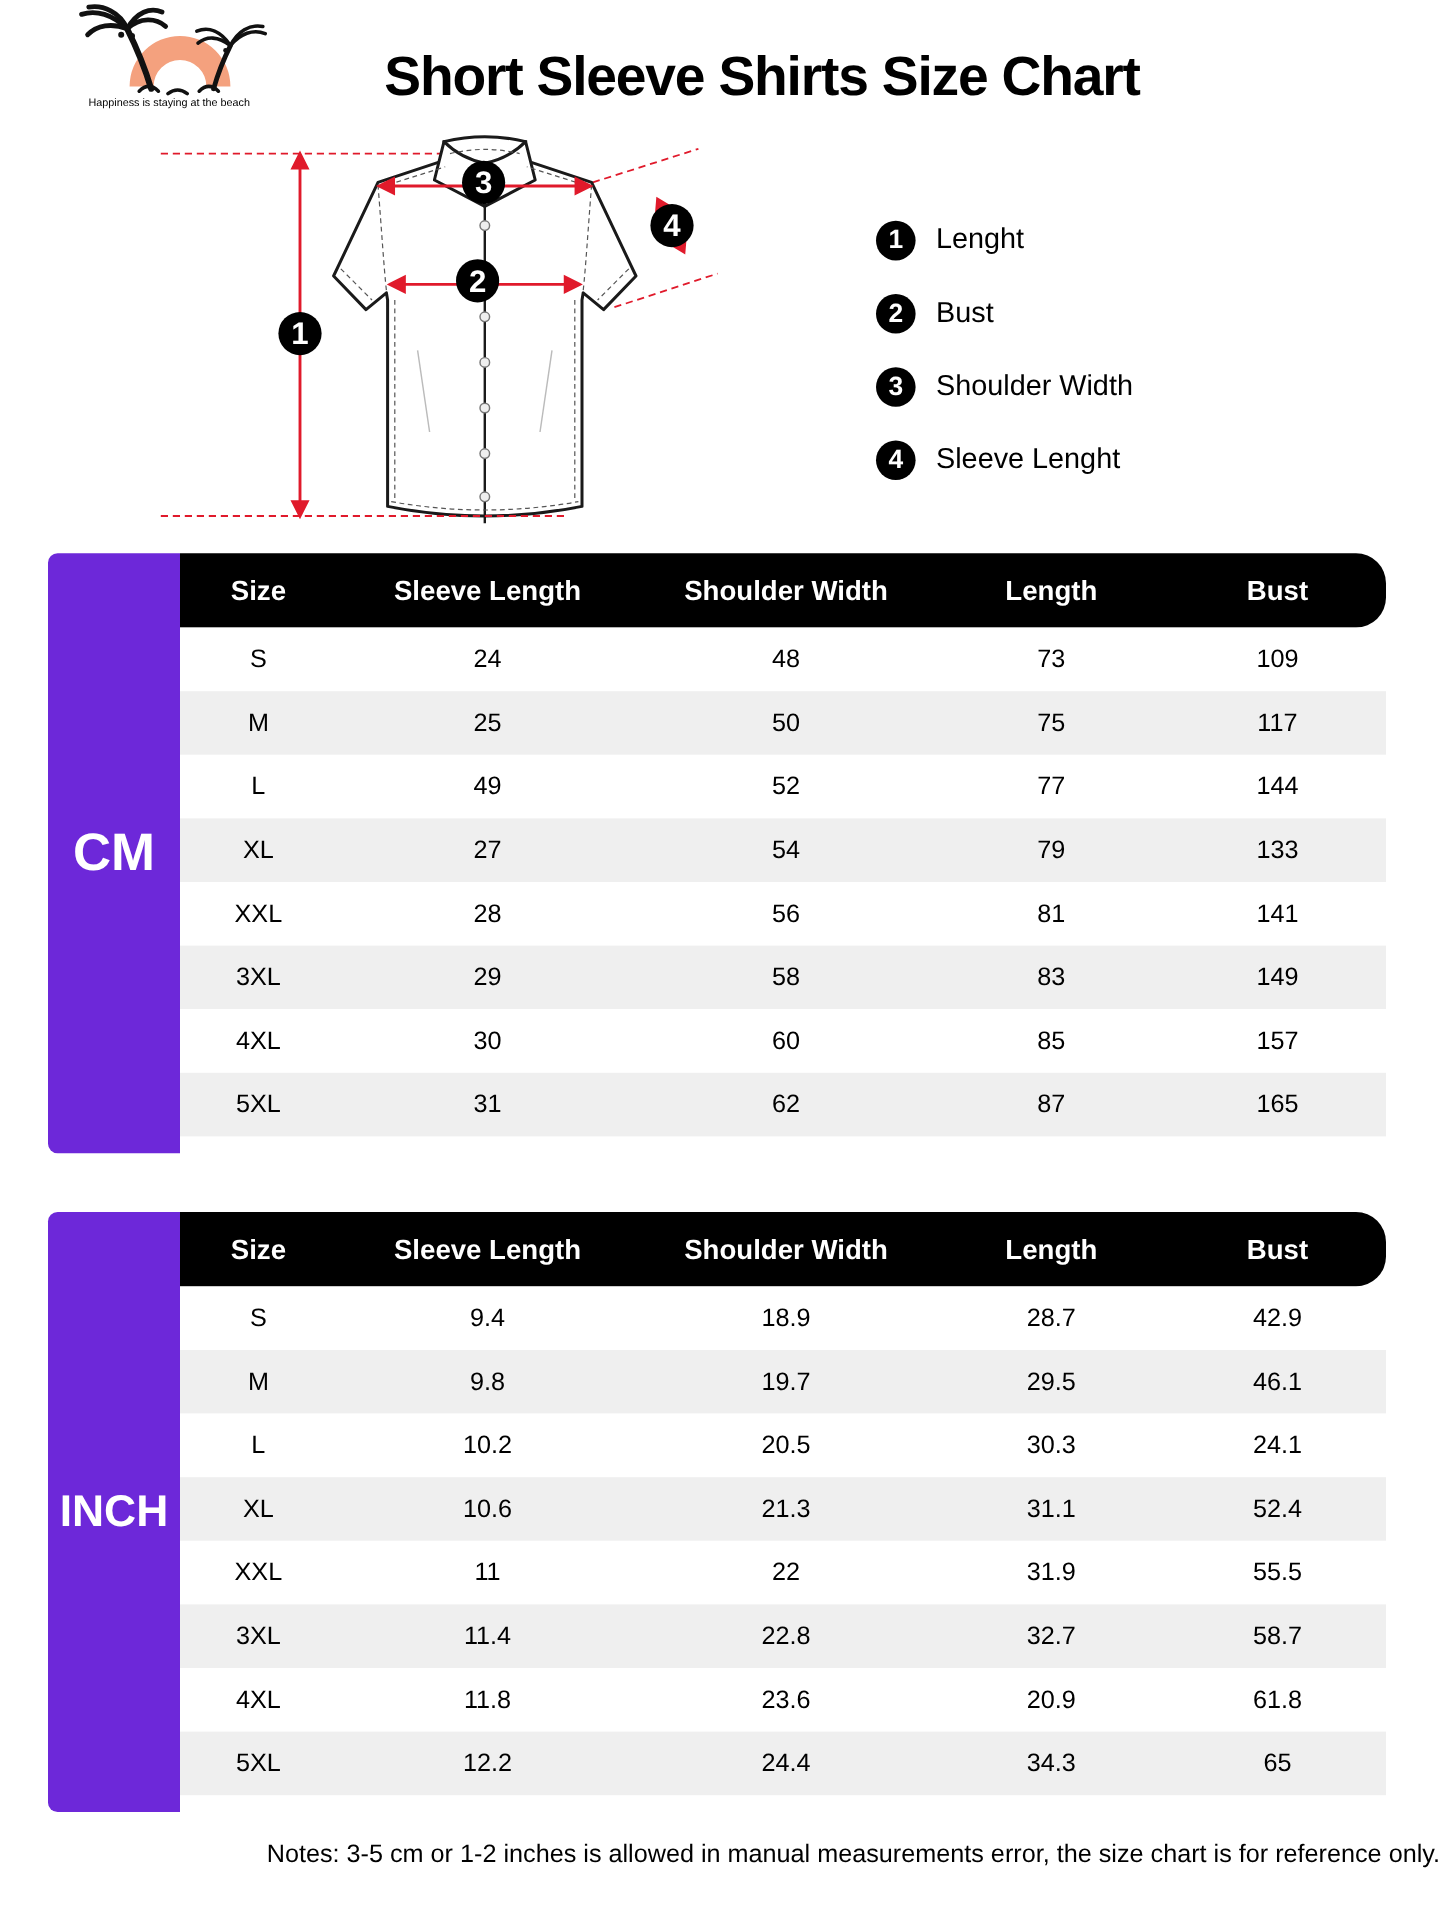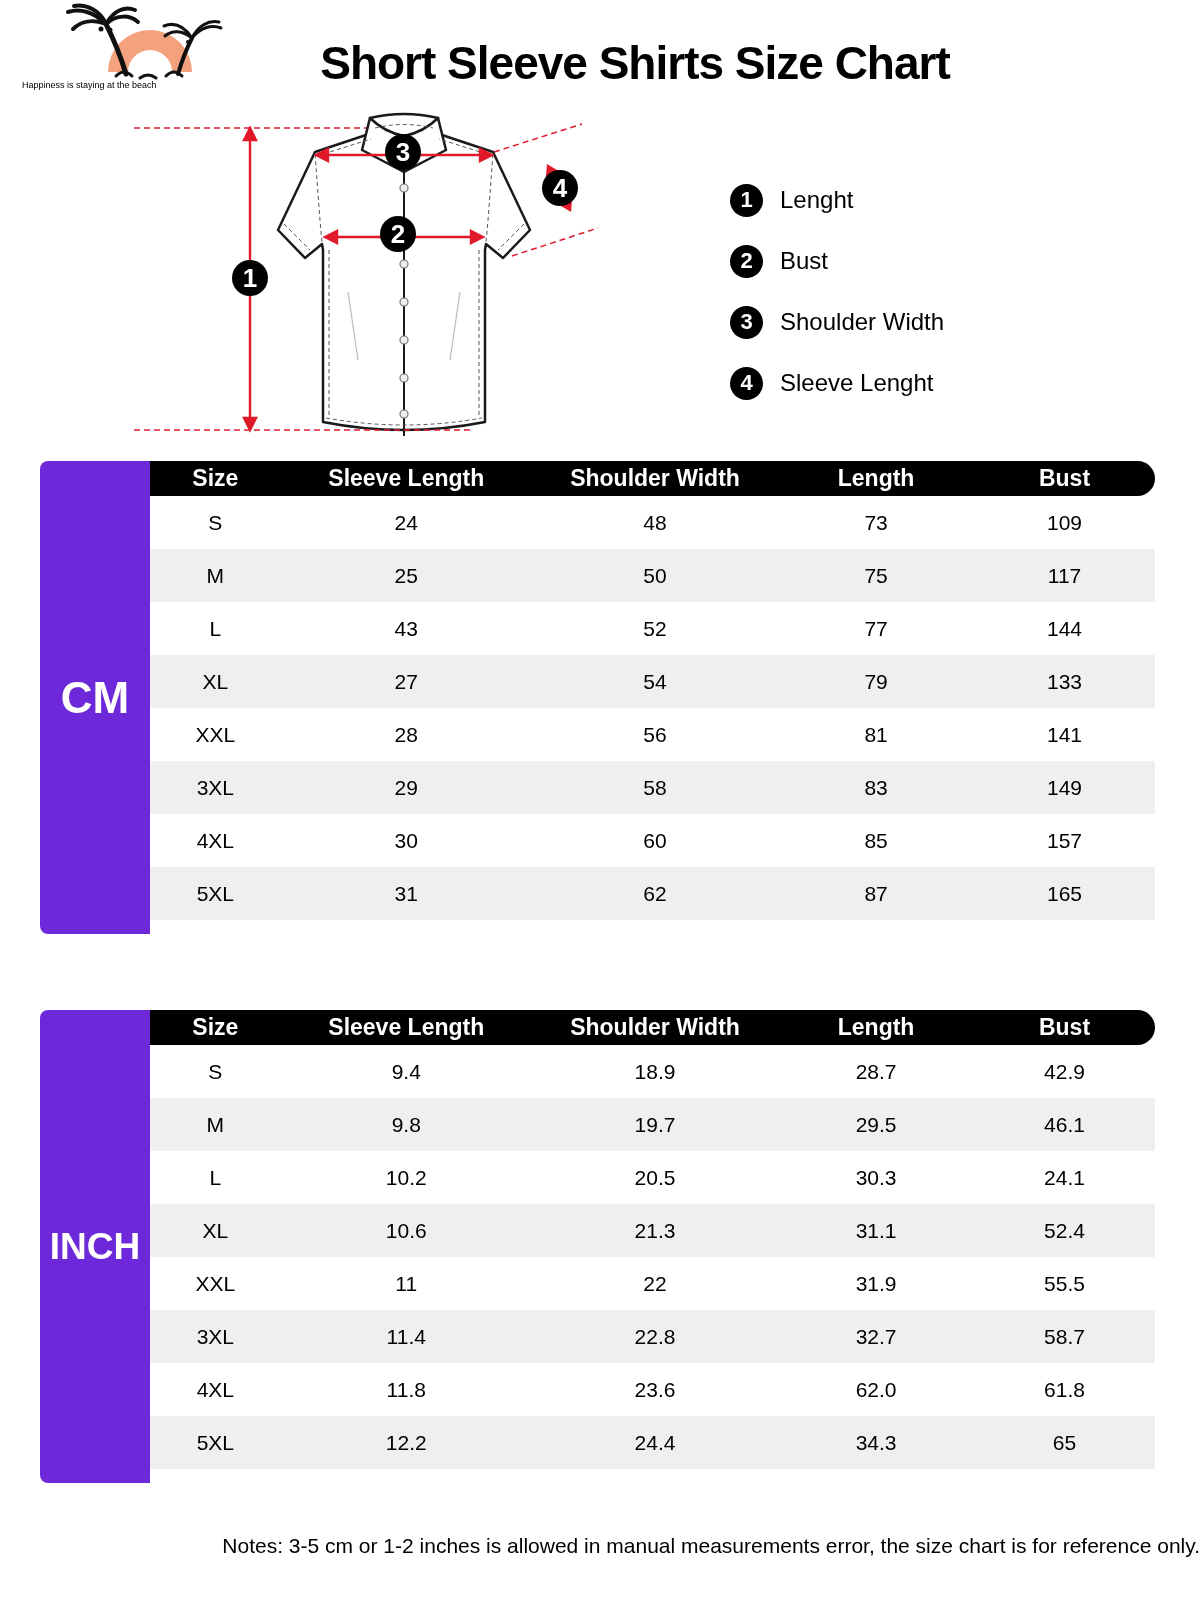--- a/index.html
+++ b/index.html
@@ -4,21 +4,21 @@
 <style>
   html,body{margin:0;padding:0;}
   body{width:1200px;height:1600px;background:#fff;font-family:"Liberation Sans",sans-serif;color:#000;}
   .page{position:relative;width:1200px;height:1600px;overflow:hidden;background:#fff;}
 
   
   .logo{position:absolute;left:22px;top:2px;width:252px;}
   .logo svg{display:block;margin:0 auto;}
   .brand-name{font-family:"DejaVu Serif",serif;font-style:italic;font-weight:bold;
               font-size:41px;line-height:42px;text-align:center;letter-spacing:-2px;margin-top:-10px;}
-  .brand-tagline{font-size:9px;line-height:10px;text-align:left;padding-right:14px;margin-top:0;}
+  .brand-tagline{font-size:9px;line-height:10px;text-align:center;padding-right:14px;margin-top:0;}
 
   
   .title{position:absolute;left:100px;top:36px;width:1070px;text-align:center;
          font-size:46px;font-weight:bold;letter-spacing:-1px;}
 
   
   .diagram{position:absolute;left:120px;top:92px;}
 
   
   .legend{position:absolute;left:730px;top:182px;display:flex;flex-direction:column;gap:25px;}
@@ -28,21 +28,21 @@
   .legend-label{font-size:24px;}
 
   
   .size-table{position:absolute;left:40px;width:1115px;display:flex;align-items:stretch;}
   #cm-table{top:461px;}
   #inch-table{top:1010px;}
   .unit-col{flex:0 0 110px;background:#6d28d9;color:#fff;display:flex;align-items:center;justify-content:center;
             font-weight:bold;font-size:44px;border-radius:8px 0 0 8px;}
   #inch-table .unit-col{font-size:37px;}
   .table-main{flex:1;padding-bottom:14px;background:#fff;}
-  .thead{display:flex;align-items:center;height:35px;background:#000;color:#fff;
+  .thead{display:flex;align-items:center;height:62px;background:#000;color:#fff;
          border-radius:0 25px 25px 0;}
   .hcell{font-size:23px;font-weight:bold;text-align:center;}
   .trow{display:flex;align-items:center;height:53px;background:#fff;}
   .trow.alt{background:#efefef;}
   .tcell{font-size:21px;text-align:center;}
   .c0{width:13%;}.c1{width:25%;}.c2{width:24.5%;}.c3{width:19.5%;}.c4{width:18%;}
 
   
   .notes{position:absolute;left:0;top:1534px;width:100%;text-align:right;font-size:21px;}
 </style>
@@ -196,21 +196,21 @@
           </div>
           <div class="trow alt">
             <div class="tcell c0">M</div>
             <div class="tcell c1">25</div>
             <div class="tcell c2">50</div>
             <div class="tcell c3">75</div>
             <div class="tcell c4">117</div>
           </div>
           <div class="trow">
             <div class="tcell c0">L</div>
-            <div class="tcell c1">43</div>
+            <div class="tcell c1">49</div>
             <div class="tcell c2">52</div>
             <div class="tcell c3">77</div>
             <div class="tcell c4">144</div>
           </div>
           <div class="trow alt">
             <div class="tcell c0">XL</div>
             <div class="tcell c1">27</div>
             <div class="tcell c2">54</div>
             <div class="tcell c3">79</div>
             <div class="tcell c4">133</div>
@@ -297,21 +297,21 @@
             <div class="tcell c0">3XL</div>
             <div class="tcell c1">11.4</div>
             <div class="tcell c2">22.8</div>
             <div class="tcell c3">32.7</div>
             <div class="tcell c4">58.7</div>
           </div>
           <div class="trow">
             <div class="tcell c0">4XL</div>
             <div class="tcell c1">11.8</div>
             <div class="tcell c2">23.6</div>
-            <div class="tcell c3">62.0</div>
+            <div class="tcell c3">20.9</div>
             <div class="tcell c4">61.8</div>
           </div>
           <div class="trow alt">
             <div class="tcell c0">5XL</div>
             <div class="tcell c1">12.2</div>
             <div class="tcell c2">24.4</div>
             <div class="tcell c3">34.3</div>
             <div class="tcell c4">65</div>
           </div>
         </div>

